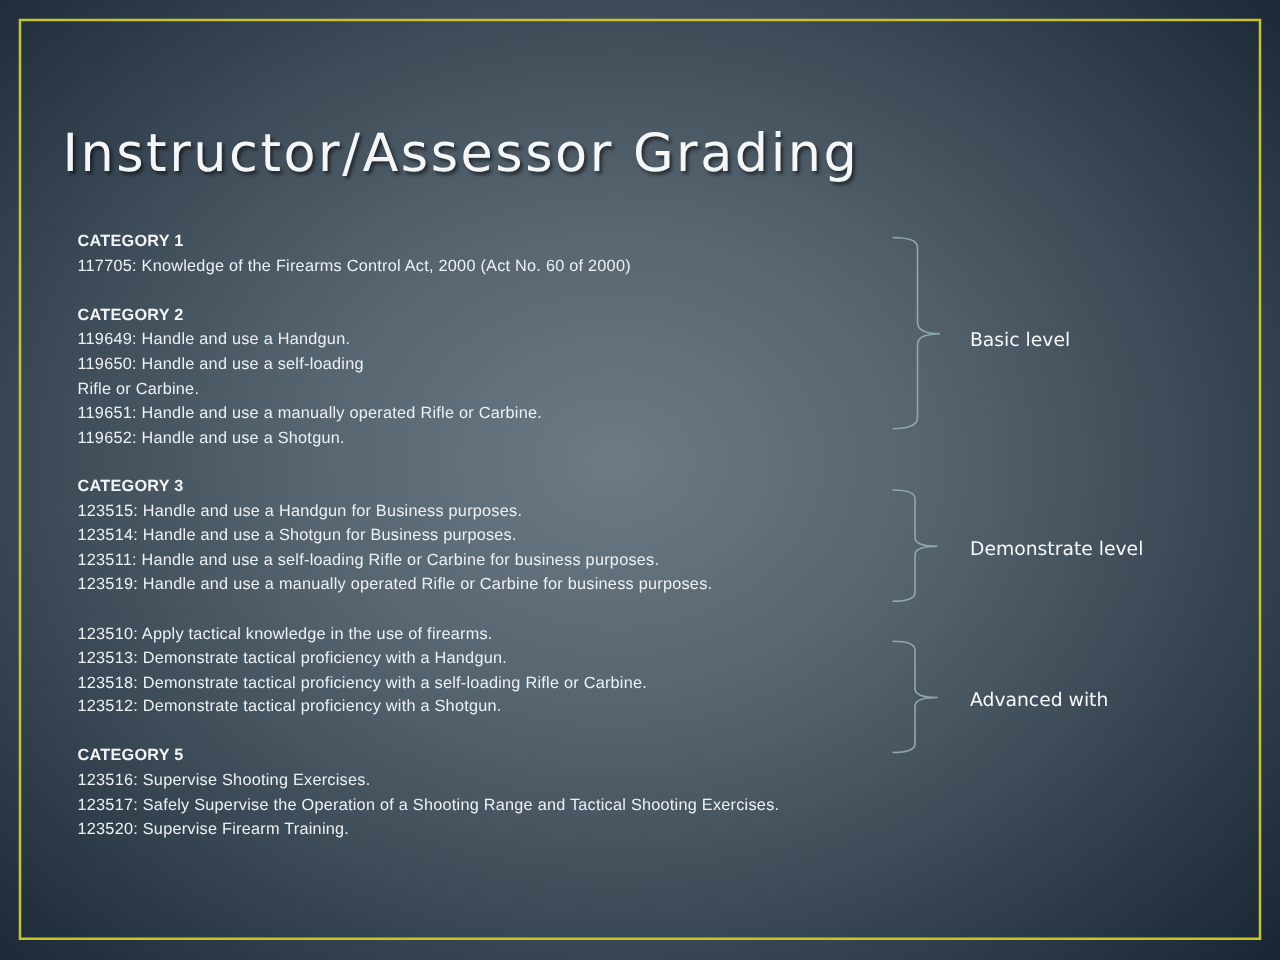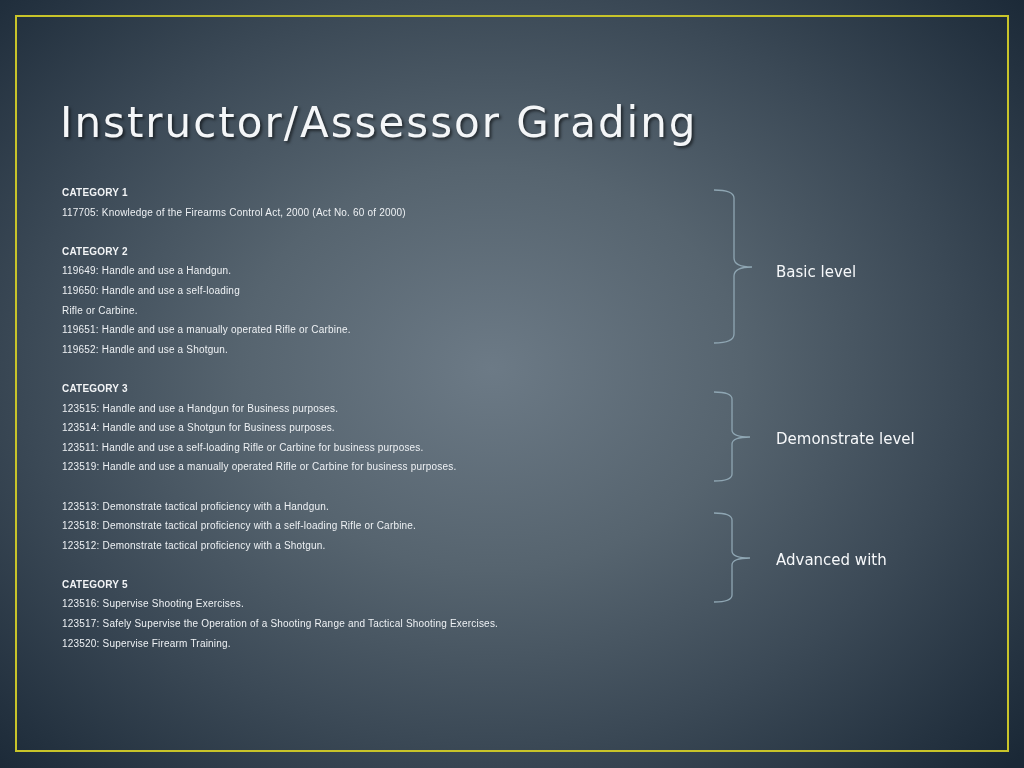--- a/index.html
+++ b/index.html
@@ -22,38 +22,38 @@
       position: absolute;
       left: 15px;
       top: 15px;
       width: 994px;
       height: 737px;
       border: 2px solid #c8c42a;
       box-sizing: border-box;
     }
     .title {
       position: absolute;
-      left: 60px;
+      left: 50px;
       top: 98px;
       font-size: 42px;
       letter-spacing: 2px;
       color: #f4f6f8;
       text-shadow: 2px 2px 3px rgba(0,0,0,0.55);
       font-family: "DejaVu Sans", sans-serif;
       font-weight: normal;
       white-space: nowrap;
     }
     .content {
       position: absolute;
       left: 62px;
       top: 183px;
       width: 620px;
     }
     .line {
-      font-size: 10px;
+      font-size: 13px;
       line-height: 19.6px;
       height: 19.6px;
       color: #eef1f4;
       white-space: nowrap;
       letter-spacing: 0.2px;
     }
     .cat-head {
       font-weight: bold;
       color: #f2f4f6;
     }
@@ -97,20 +97,21 @@
     <div class="line">119652: Handle and use a Shotgun.</div>
     <div class="gap"></div>
 
     <div class="line cat-head">CATEGORY 3</div>
     <div class="line">123515: Handle and use a Handgun for Business purposes.</div>
     <div class="line">123514: Handle and use a Shotgun for Business purposes.</div>
     <div class="line">123511: Handle and use a self-loading Rifle or Carbine for business purposes.</div>
     <div class="line">123519: Handle and use a manually operated Rifle or Carbine for business purposes.</div>
     <div class="gap"></div>
 
+    <div class="line">123510: Apply tactical knowledge in the use of firearms.</div>
     <div class="line">123513: Demonstrate tactical proficiency with a Handgun.</div>
     <div class="line">123518: Demonstrate tactical proficiency with a self-loading Rifle or Carbine.</div>
     <div class="line">123512: Demonstrate tactical proficiency with a Shotgun.</div>
     <div class="gap"></div>
 
     <div class="line cat-head">CATEGORY 5</div>
     <div class="line">123516: Supervise Shooting Exercises.</div>
     <div class="line">123517: Safely Supervise the Operation of a Shooting Range and Tactical Shooting Exercises.</div>
     <div class="line">123520: Supervise Firearm Training.</div>
   </div>

